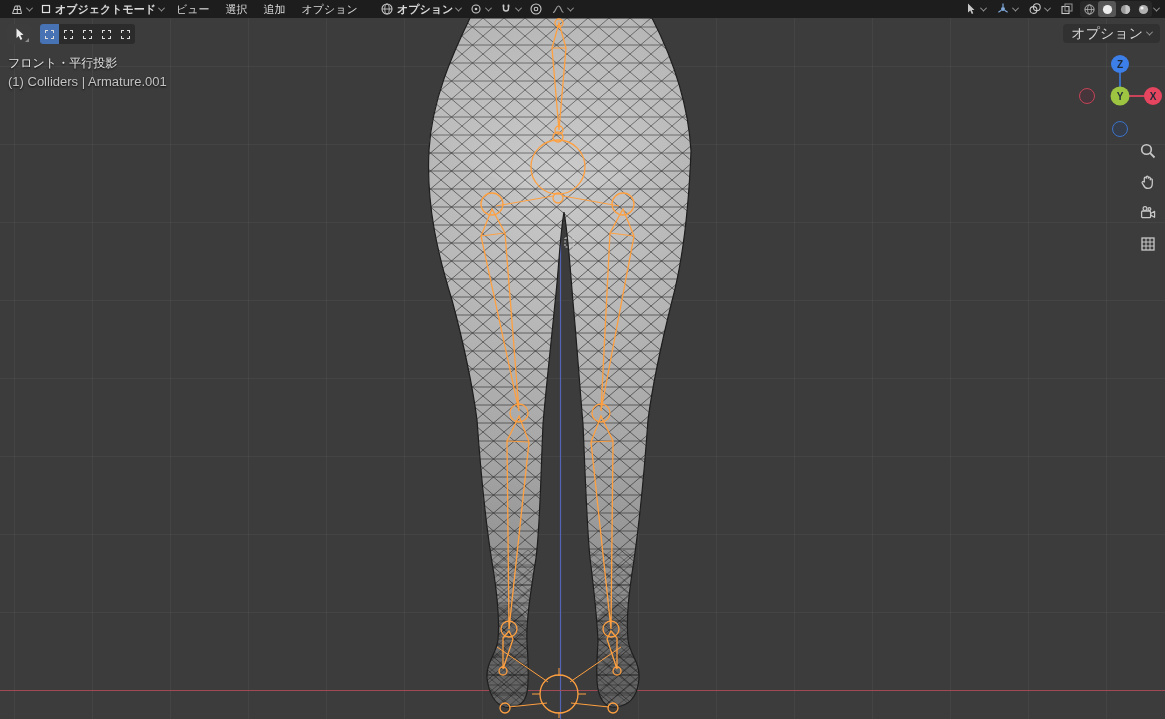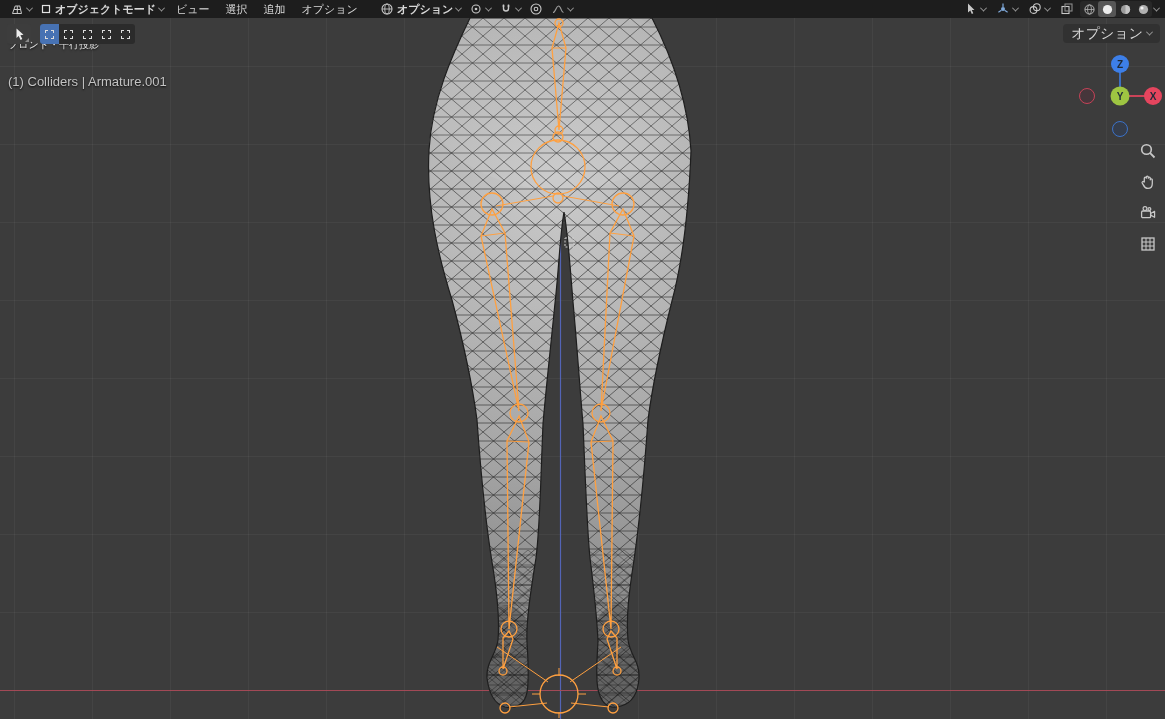--- a/index.html
+++ b/index.html
@@ -38,21 +38,21 @@
     display:flex; align-items:center; gap:4px; padding:0 8px;margin-left:35px; }
 
   
   .viewport { position:absolute; top:18px; left:0; right:0; bottom:0;
     background-color:var(--viewport-bg,#3c3c3c);
     background-image:
       linear-gradient(rgba(255,255,255,0.045) 1px, transparent 1px),
       linear-gradient(90deg, rgba(255,255,255,0.045) 1px, transparent 1px);
     background-size:78px 78px; background-position:14px -30px; z-index:0; }
   .scene { position:absolute; top:0; left:0; z-index:1; }
-  .vp-label { position:absolute; left:8px; top:38px; z-index:5; color:#e2e2e2; font-size:10px;
+  .vp-label { position:absolute; left:8px; top:55px; z-index:5; color:#e2e2e2; font-size:12px;
     text-shadow:0 1px 2px rgba(0,0,0,.85); }
   .vp-breadcrumb { position:absolute; left:8px; top:74px; z-index:5; color:#c3c3c3; font-size:13px;
     text-shadow:0 1px 2px rgba(0,0,0,.85); }
 
   .gizmo-wrap { position:absolute; left:1075px; top:51px; width:90px; height:90px; z-index:5; }
   .side-tools { position:absolute; left:1138px; top:141px; z-index:5; display:flex;
     flex-direction:column; gap:11px; align-items:center; }
   .side-btn { width:20px; height:20px; display:flex; align-items:center; justify-content:center; }
 
   

